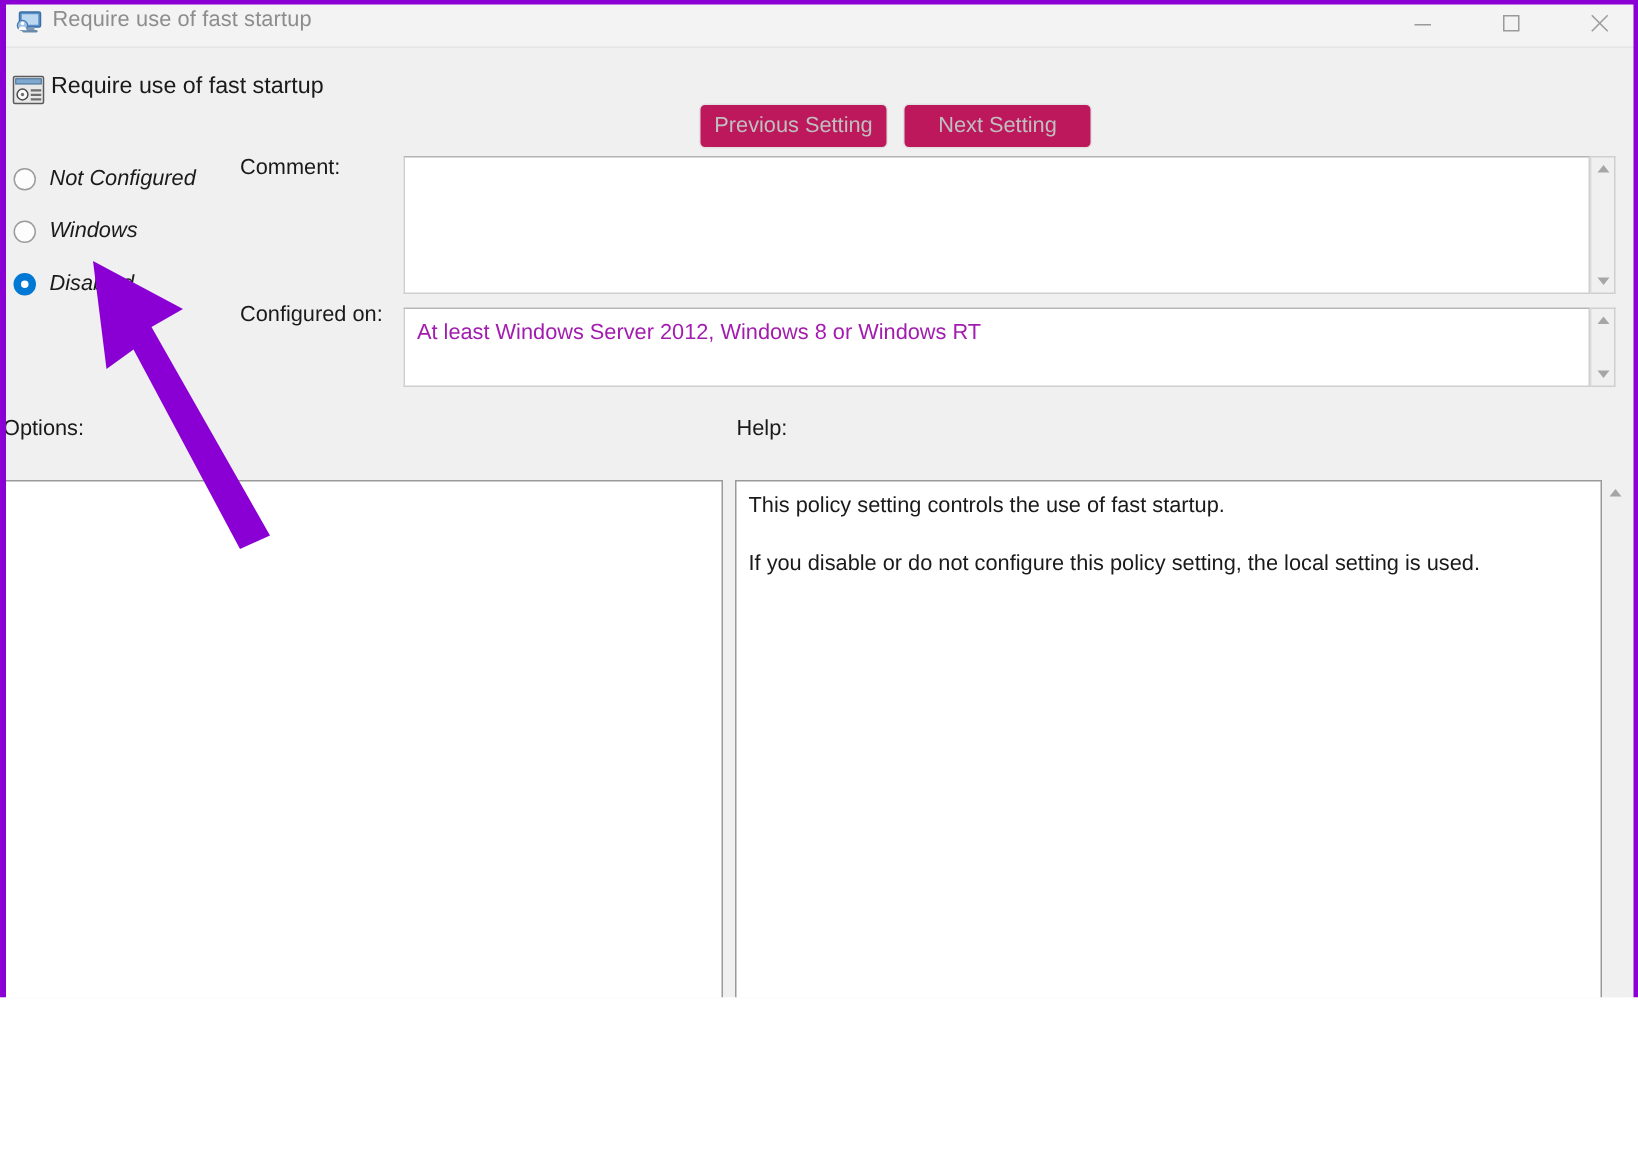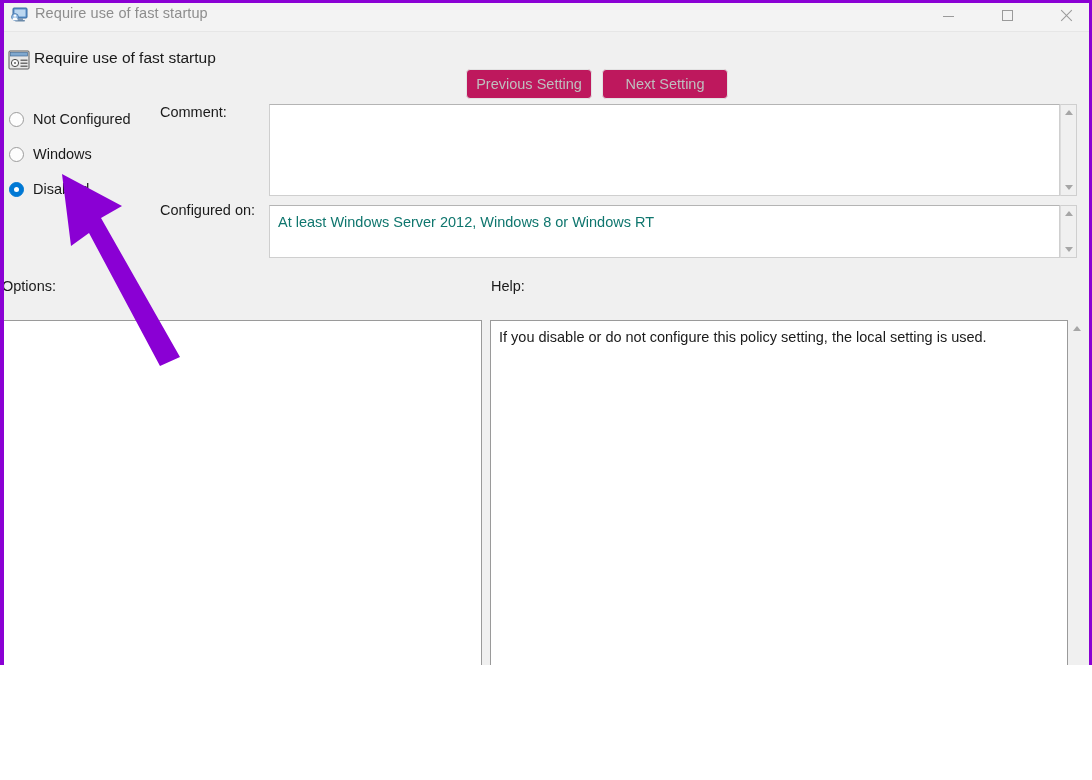--- a/index.html
+++ b/index.html
@@ -160,20 +160,21 @@
     width: 5px; height: 5px;
     margin: -2.5px 0 0 -2.5px;
     border-radius: 50%;
     background: #ffffff;
   }
   .radio-label {
     margin-left: 9px;
     font-size: 14.5px;
     color: #1a1a1a;
     white-space: nowrap;
+    font-style: italic;
   }
 
   
   .field-label {
     position: absolute;
     font-size: 14.5px;
     color: #1a1a1a;
     white-space: nowrap;
   }
   .lbl-comment   { left: 160px; top: 104px; }
@@ -188,21 +189,21 @@
     background: #ffffff;
     border: 1px solid #cfcfcf;
     border-top-color: #b4b4b4;
   }
   .box-comment   { left: 269px; top: 104px; width: 791px; height: 92px; }
   .box-supported { left: 269px; top: 205px; width: 791px; height: 53px; }
   .box-supported .boxtext {
     position: absolute;
     left: 8px; top: 8px;
     font-size: 14.5px;
-    color: #0f766e;
+    color: #a21caf;
     white-space: nowrap;
   }
 
   
   .vscroll {
     position: absolute;
     box-sizing: border-box;
     width: 17px;
     background: #f0f0f0;
     border: 1px solid #cfcfcf;
@@ -374,20 +375,21 @@
     <span class="arrow-down"></span>
   </div>
 
   <div class="field-label lbl-options">Options:</div>
   <div class="field-label lbl-help">Help:</div>
 
   <div class="panel panel-options"></div>
 
   <div class="panel panel-help">
     <div class="help-body">
+      <p class="help-para">This policy setting controls the use of fast startup.</p>
       <p class="help-para">If you disable or do not configure this policy setting, the local setting is used.</p>
     </div>
   </div>
   <div class="help-scroll">
     <span class="arrow-up"></span>
     <span class="arrow-down"></span>
   </div>
 
   <div class="bottombar"></div>
   <button class="dlgbtn btn-ok">OK</button>

